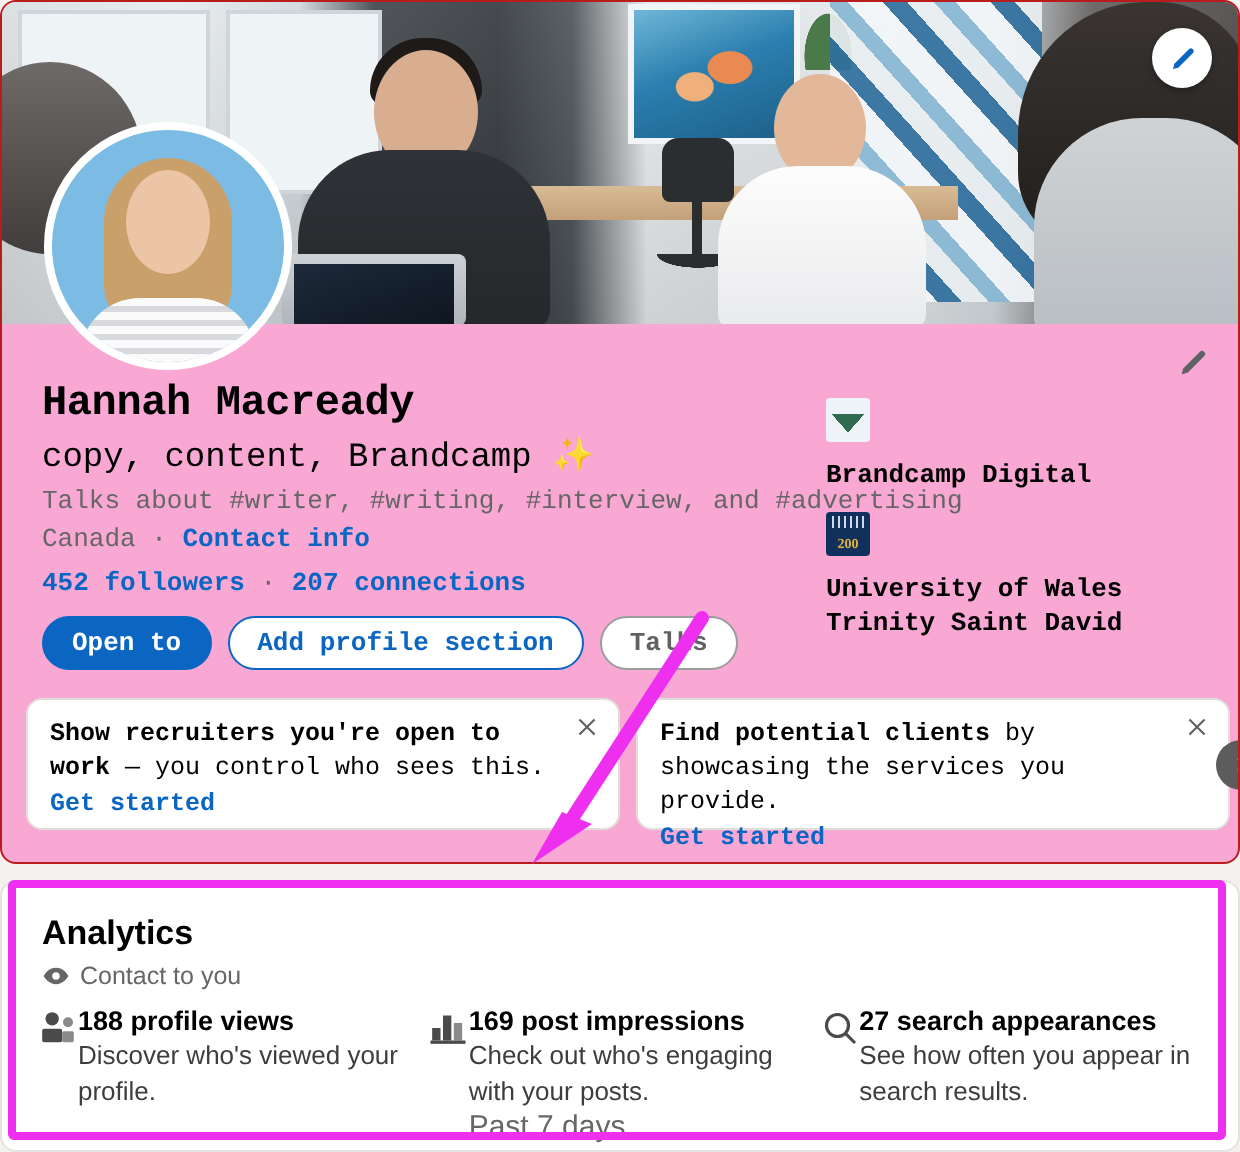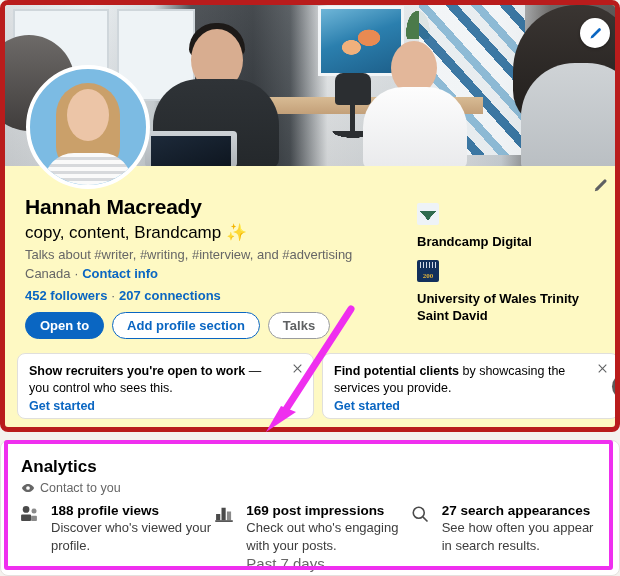--- a/index.html
+++ b/index.html
@@ -7,22 +7,23 @@
     width: 620px; height: 576px;
     background: #f4f2ee;
     font-family: "Liberation Sans", sans-serif;
     overflow: hidden;
   }
   .page { position: relative; width: 620px; height: 576px; }
 
   
   .profile-card {
     position: absolute; left: 0; top: 0; width: 620px; height: 432px;
-    background: #fef9c3; border: 5px solid #b91c1c; border-radius: 8px;
+    background: #f9a8d4; border: 1px solid #b91c1c; border-radius: 8px;
     overflow: hidden;
+    font-family: Liberation Mono, monospace;
   }
 
   
   .cover { position: absolute; left: 0; top: 0; width: 620px; height: 161px; overflow: hidden; }
   .cover-bg {
     position: absolute; inset: 0;
     background:
       linear-gradient(180deg, rgba(255,255,255,.10), rgba(0,0,0,.10)),
       linear-gradient(90deg,
         #d9dde0 0%, #e8ecef 14%, #cfd6da 24%,
@@ -214,21 +215,21 @@
   .analytics-card {
     position: absolute; left: 0; top: 440px; width: 620px; height: 136px;
     background: #fff; border: 1px solid #e4e2df; border-radius: 8px;
   }
   .an-title { position: absolute; left: 20px; top: 16px; font-size: 17px; font-weight: bold; color: #000; }
   .an-private {
     position: absolute; left: 20px; top: 40px; font-size: 12.5px; color: #666;
     display: flex; align-items: center; gap: 5px;
   }
   .an-grid { position: absolute; left: 18px; top: 62px; width: 586px; display: flex; }
-  .an-item { width: 196px; display: flex; gap: 12px; }
+  .an-item { width: 196px; display: flex; gap: 0; }
   .an-icon { width: 20px; height: 20px; flex: none; margin-top: 1px; }
   .an-stat { font-size: 13.5px; font-weight: bold; color: #000; }
   .an-desc { font-size: 13px; color: #3d3d3d; line-height: 1.35; margin-top: 1px; }
   .an-sub { font-size: 15px; color: #666; margin-top: 1px; }
 
   
   .hl-box {
     position: absolute; left: 4px; top: 440px; width: 609px; height: 130px;
     border: 4px solid #ef2fef; border-radius: 3px; pointer-events: none;
   }

